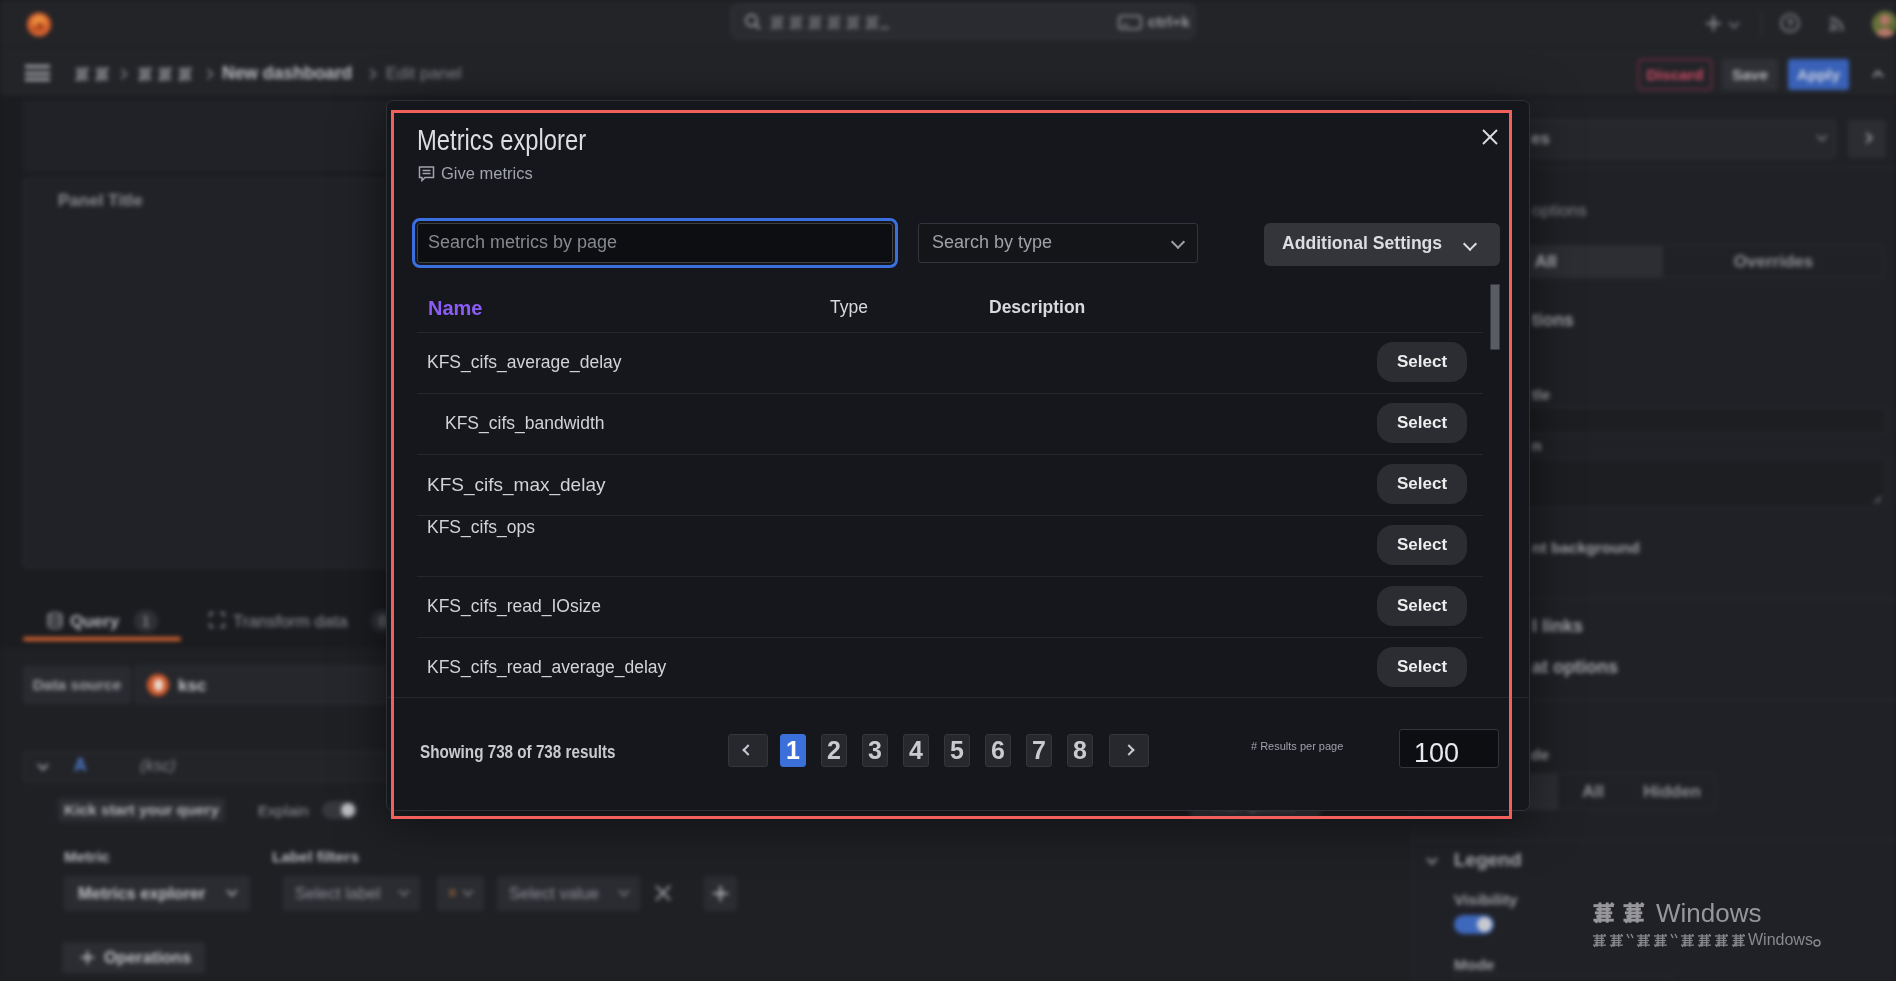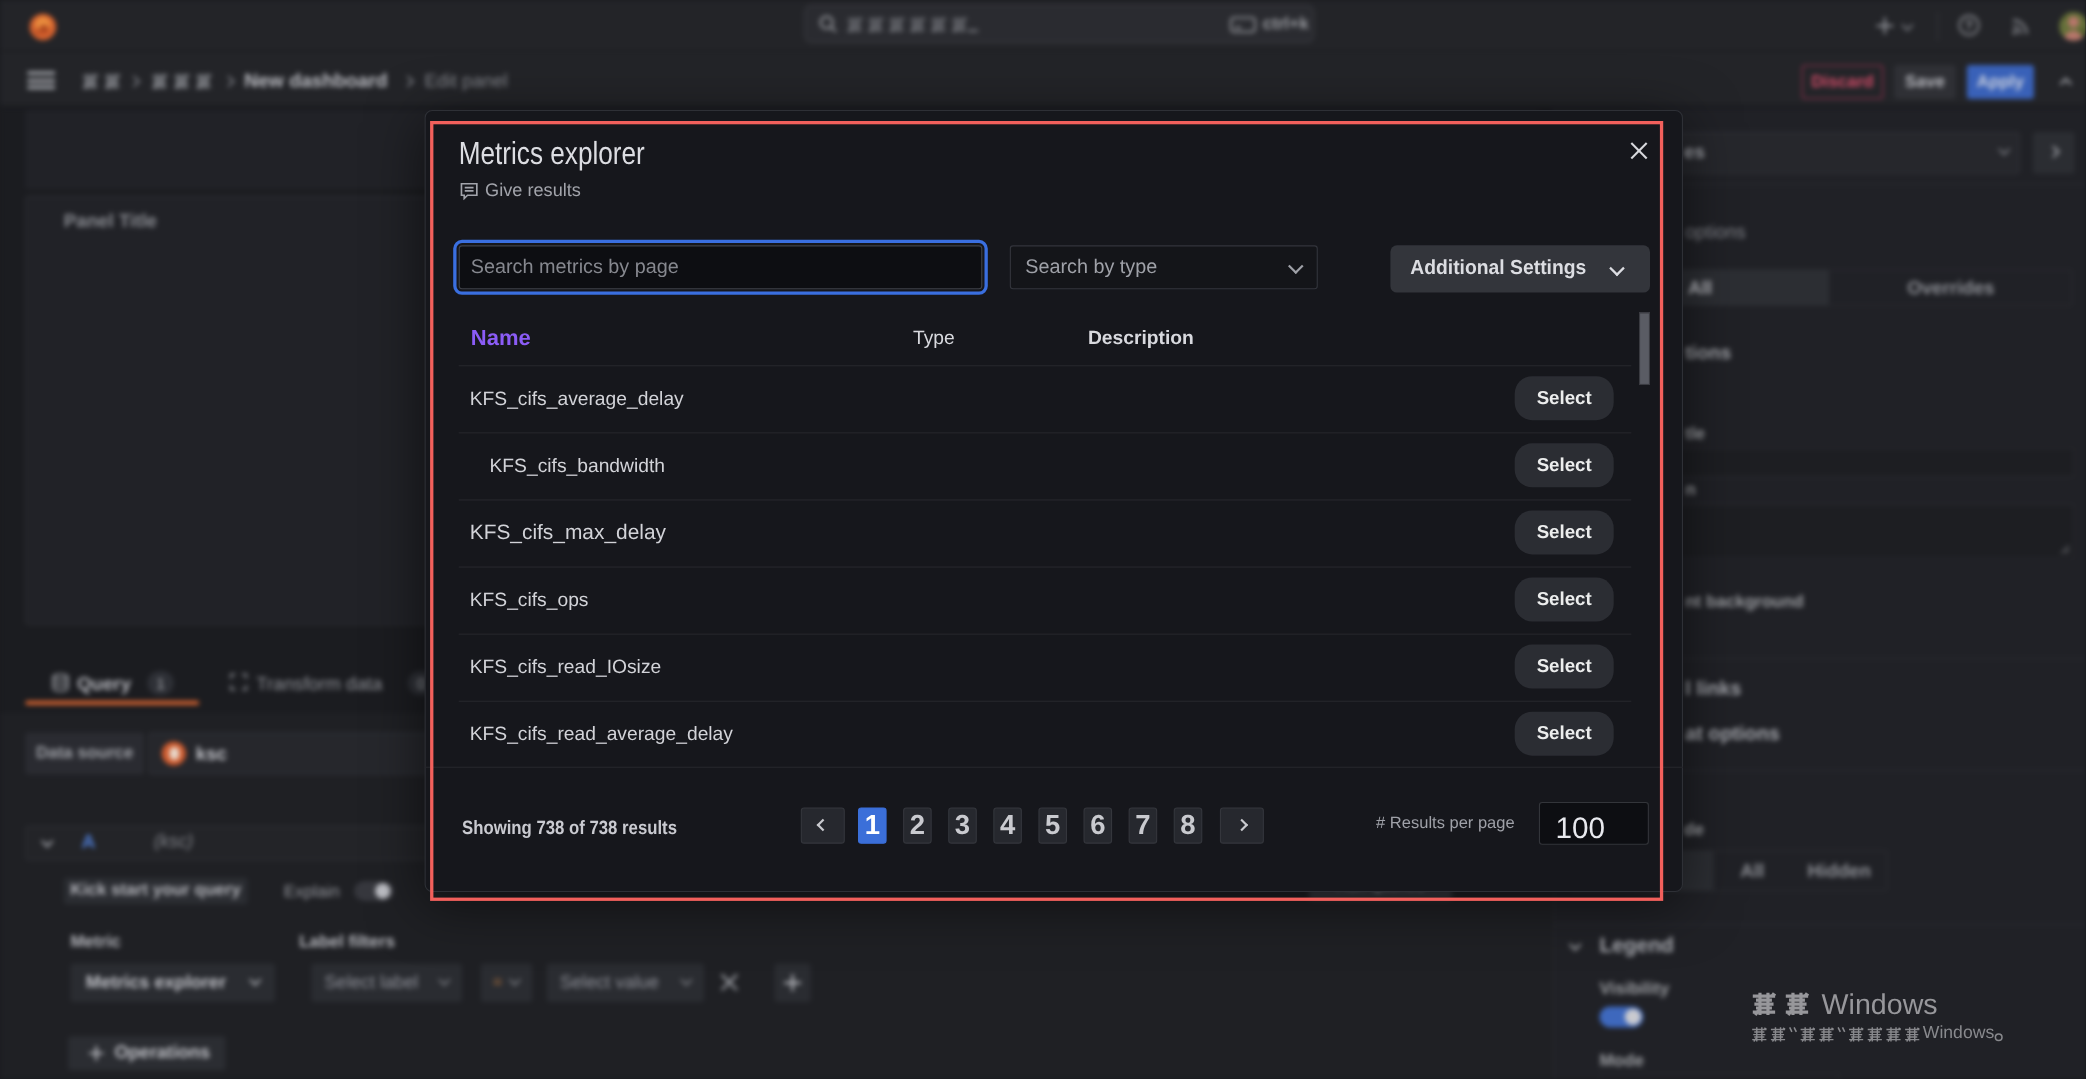--- a/index.html
+++ b/index.html
@@ -264,21 +264,21 @@
       <circle cx="5" cy="5" r="3" fill="none" stroke="#88898d" stroke-width="1.4"></circle>
     </svg>
 
   <div class="abs" id="modal" style="left:386px;top:100px;width:1144px;height:711px;background:#16171c;border:1px solid #2e3036;border-radius:7px;box-shadow:0 10px 50px rgba(0,0,0,0.55);"></div>
   <div class="abs" style="left:417px;top:124px;font-size:29px;font-weight:500;color:#dcdde2;transform:scaleX(0.82);transform-origin:left center;">Metrics explorer</div>
   <svg class="abs" style="left:418px;top:165px;" width="17" height="17" viewBox="0 0 17 17" fill="none" stroke="#a2a4ab" stroke-width="1.5">
     <path d="M1.5 2 h14 v10.5 h-8.5 l-3 3 v-3 h-2.5 z"></path>
     <line x1="4.5" y1="5.5" x2="12.5" y2="5.5"></line>
     <line x1="4.5" y1="8.5" x2="12.5" y2="8.5"></line>
   </svg>
-  <div class="abs" style="left:441px;top:164px;font-size:16.5px;color:#a2a4ab;">Give results</div>
+  <div class="abs" style="left:441px;top:164px;font-size:16.5px;color:#a2a4ab;">Give metrics</div>
   <svg class="abs" style="left:1481px;top:128px;" width="18" height="18" viewBox="0 0 18 18" stroke="#d8d9dd" stroke-width="1.9">
     <line x1="2" y1="2" x2="16" y2="16"></line>
       <line x1="16" y1="2" x2="2" y2="16"></line>
   </svg>
 
   <div class="abs" style="left:411.5px;top:217.5px;width:486px;height:50px;border:3px solid #3a6fe0;border-radius:8px;"></div>
   <div class="abs" style="left:416.5px;top:222.5px;width:476px;height:40px;background:#0d0e12;border:1.5px solid #3f4148;border-radius:3px;"></div>
   <div class="abs" style="left:428px;top:232px;font-size:18px;color:#86888f;">Search metrics by page</div>
 
   <div class="abs" style="left:918px;top:222.5px;width:280px;height:40px;background:#141519;border:1px solid #33353c;border-radius:3px;"></div>
@@ -298,21 +298,21 @@
   <div class="abs" style="left:417px;top:332px;width:1066px;height:1px;background:#26272c;"></div>
   <div class="abs" style="left:427px;top:352px;font-size:17.5px;color:#d2d3d8;">KFS_cifs_average_delay</div>
   <div class="abs selbtn" style="left:1377px;top:342px;">Select</div>
   <div class="abs" style="left:417px;top:393px;width:1066px;height:1px;background:#26272c;"></div>
   <div class="abs" style="left:445px;top:413px;font-size:17.5px;color:#d2d3d8;">KFS_cifs_bandwidth</div>
   <div class="abs selbtn" style="left:1377px;top:403px;">Select</div>
   <div class="abs" style="left:417px;top:454px;width:1066px;height:1px;background:#26272c;"></div>
   <div class="abs" style="left:427px;top:474px;font-size:19px;color:#d2d3d8;">KFS_cifs_max_delay</div>
   <div class="abs selbtn" style="left:1377px;top:464px;">Select</div>
   <div class="abs" style="left:417px;top:515px;width:1066px;height:1px;background:#26272c;"></div>
-  <div class="abs" style="left:427px;top:535px;font-size:17.5px;color:#d2d3d8;">KFS_cifs_ops</div>
+  <div class="abs" style="left:427px;top:517px;font-size:17.5px;color:#d2d3d8;">KFS_cifs_ops</div>
   <div class="abs selbtn" style="left:1377px;top:525px;">Select</div>
   <div class="abs" style="left:417px;top:576px;width:1066px;height:1px;background:#26272c;"></div>
   <div class="abs" style="left:427px;top:596px;font-size:17.5px;color:#d2d3d8;">KFS_cifs_read_IOsize</div>
   <div class="abs selbtn" style="left:1377px;top:586px;">Select</div>
   <div class="abs" style="left:417px;top:637px;width:1066px;height:1px;background:#26272c;"></div>
   <div class="abs" style="left:427px;top:657px;font-size:17.5px;color:#d2d3d8;">KFS_cifs_read_average_delay</div>
   <div class="abs selbtn" style="left:1377px;top:647px;">Select</div>
 
   <div class="abs" style="left:386px;top:697px;width:1144px;height:1px;background:#26272c;"></div>
   <div class="abs" style="left:420px;top:742px;font-size:17.5px;font-weight:bold;color:#c9cad0;transform:scaleX(0.87);transform-origin:left center;">Showing 738 of 738 results</div>
@@ -323,18 +323,18 @@
   <div class="abs pgbtn" style="left:821px;top:734px;">2</div>
   <div class="abs pgbtn" style="left:862px;top:734px;">3</div>
   <div class="abs pgbtn" style="left:903px;top:734px;">4</div>
   <div class="abs pgbtn" style="left:944px;top:734px;">5</div>
   <div class="abs pgbtn" style="left:985px;top:734px;">6</div>
   <div class="abs pgbtn" style="left:1026px;top:734px;">7</div>
   <div class="abs pgbtn" style="left:1067px;top:734px;">8</div>
   <div class="abs pgbtn" style="left:1109px;top:734px;width:40px;">
       <span class="chev" style="transform:rotate(-45deg);border-color:#c9cacf;margin-bottom:2px;"></span>
     </div>
-  <div class="abs" style="left:1251px;top:740px;font-size:15px;color:#9fa1a8;"># Results per page</div>
+  <div class="abs" style="left:1251px;top:740px;font-size:11px;color:#9fa1a8;"># Results per page</div>
   <div class="abs" style="left:1399px;top:729px;width:100px;height:39px;background:#0d0e12;border:1px solid #33353a;border-radius:3px;"></div>
   <div class="abs" style="left:1414px;top:738px;font-size:27px;color:#e8e9ee;">100</div>
 
   <div class="abs" style="left:390.5px;top:109.5px;width:1121px;height:709px;border:3.5px solid #f2605c;"></div>
 </div>
 
 </body></html>

